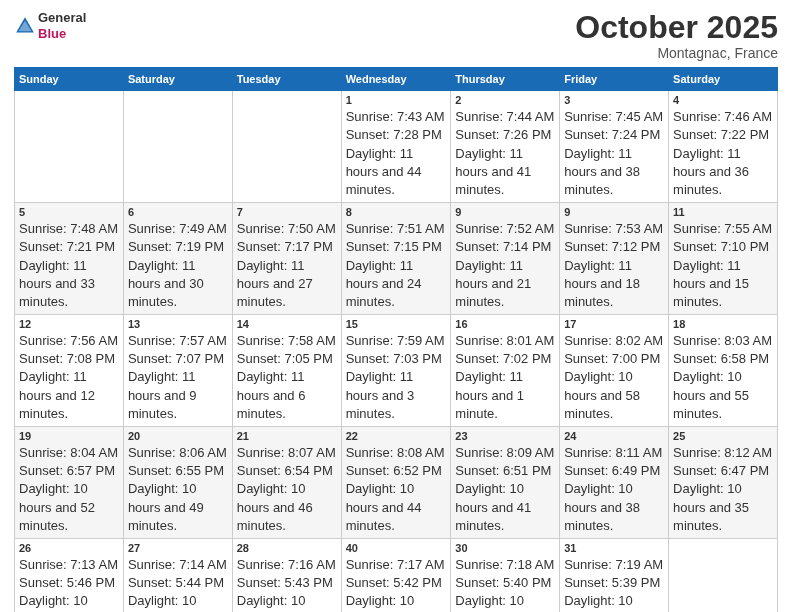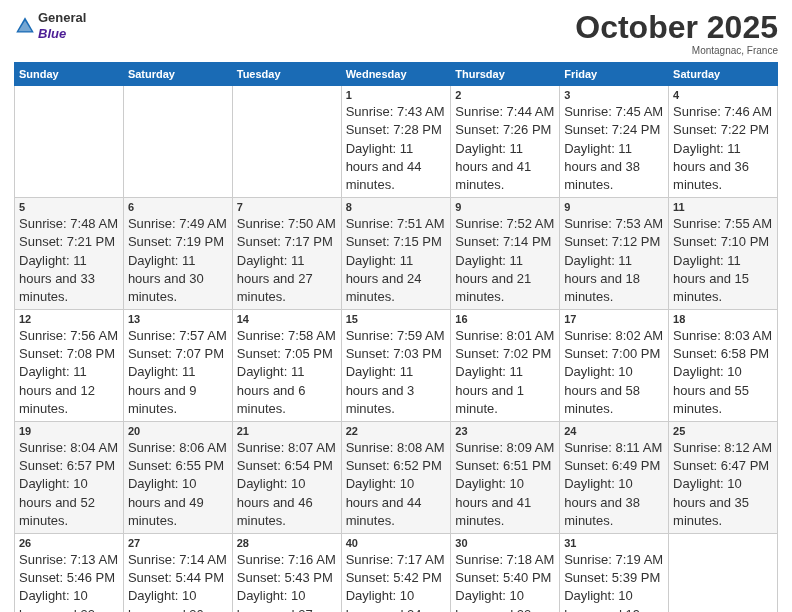--- a/index.html
+++ b/index.html
@@ -27,37 +27,37 @@
       align-items: center;
       gap: 2px;
     }
     .logo-text {
       font-size: 13px;
       font-weight: bold;
       color: #333;
       line-height: 1.2;
     }
     .logo-text .general { display: block; }
-    .logo-text .blue { display: block; color: #4c1d95; font-style: italic; }
+    .logo-text .blue { display: block; color: #be185d; }
     .logo-icon {
       width: 22px;
       height: 22px;
     }
     .title-block {
       text-align: right;
       margin-left: 12px;
     }
     .month-year {
       font-size: 32px;
       font-weight: bold;
       color: #333;
       line-height: 1.1;
     }
     .location {
-      font-size: 10px;
+      font-size: 14px;
       color: #555;
     }
     .calendar {
       width: 100%;
       border-collapse: collapse;
       border: 1px solid #ccc;
     }
     .calendar th {
       background-color: #1a6bb5;
       color: #fff;

